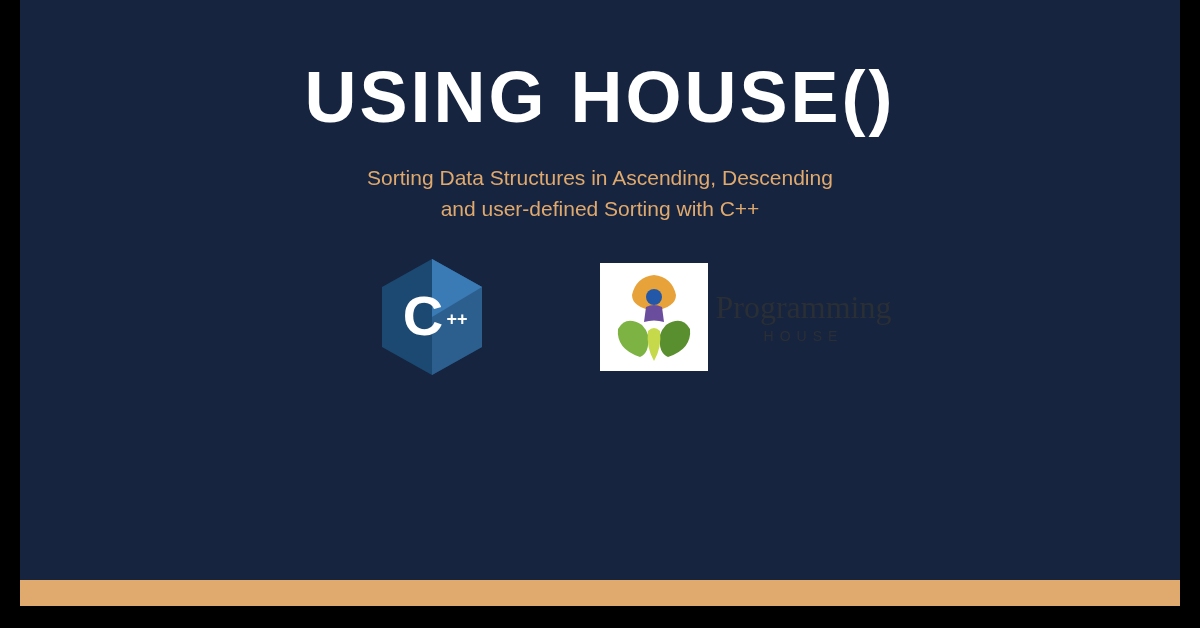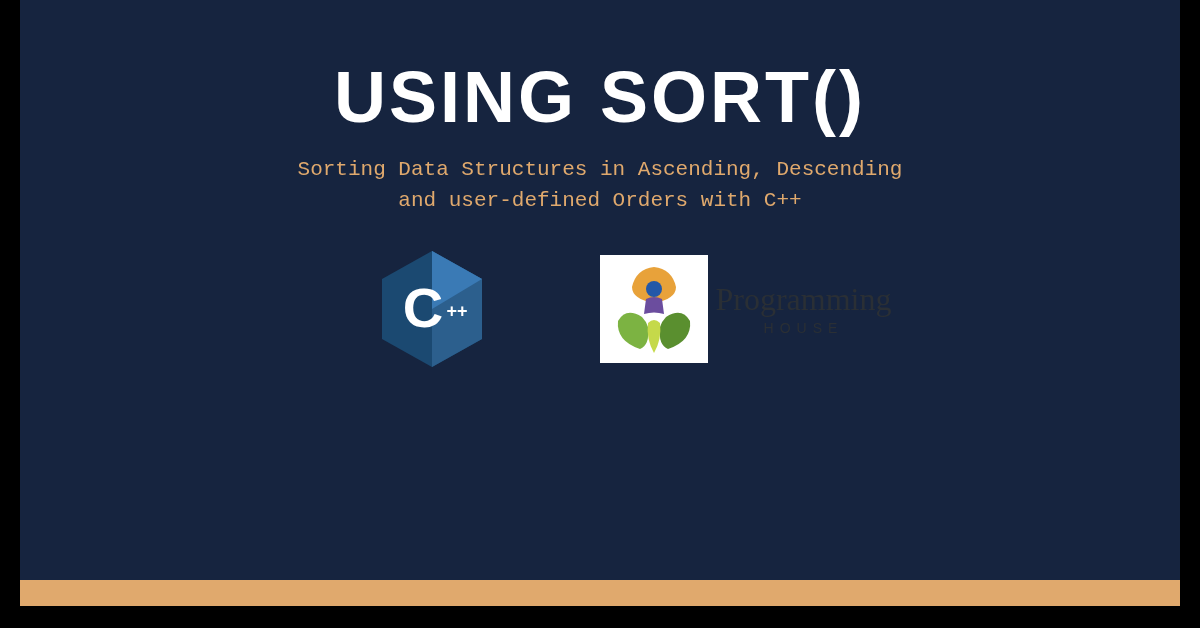--- a/index.html
+++ b/index.html
@@ -31,22 +31,22 @@
       text-align: center;
       line-height: 1.05;
       font-family: Arial, sans-serif;
     }
     .subtitle {
       color: #e0a96d;
       font-size: 21px;
       font-weight: 400;
       text-align: center;
       line-height: 1.5;
-      margin-top: 18px;
-      font-family: Liberation Mono, monospace;
+      margin-top: 26px;
+      font-family: Liberation Sans, sans-serif;
     }
     .logos {
       display: flex;
       align-items: center;
       justify-content: center;
       gap: 115px;
       margin-top: 32px;
       margin-left: 70px;
     }
     .cpp-logo {
@@ -101,26 +101,26 @@
       height: 26px;
       background: #e0a96d;
     }
   </style>
 </head>
 <body>
 
 <div class="banner">
 
   <div class="title">
-    <div>USING SORT()</div>
+    <div>USING HOUSE()</div>
   </div>
 
   <div class="subtitle">
     <div>Sorting Data Structures in Ascending, Descending</div>
-    <div>and user-defined Orders with C++</div>
+    <div>and user-defined Sorting with C++</div>
   </div>
 
   <div class="logos">
 
     <div class="cpp-logo">
       <svg class="cpp-hex" viewBox="0 0 106 120">
         <polygon points="53,2 103,30 103,90 53,118 3,90 3,30" fill="#1b4971"></polygon>
         <polygon points="53,2 103,30 103,90 53,118 53,60" fill="#2c5f8d"></polygon>
         <polygon points="53,2 103,30 53,60" fill="#3a7ab5"></polygon>
         <text x="44" y="78" font-family="Arial" font-weight="900" font-size="56" fill="#ffffff" text-anchor="middle">C</text>

